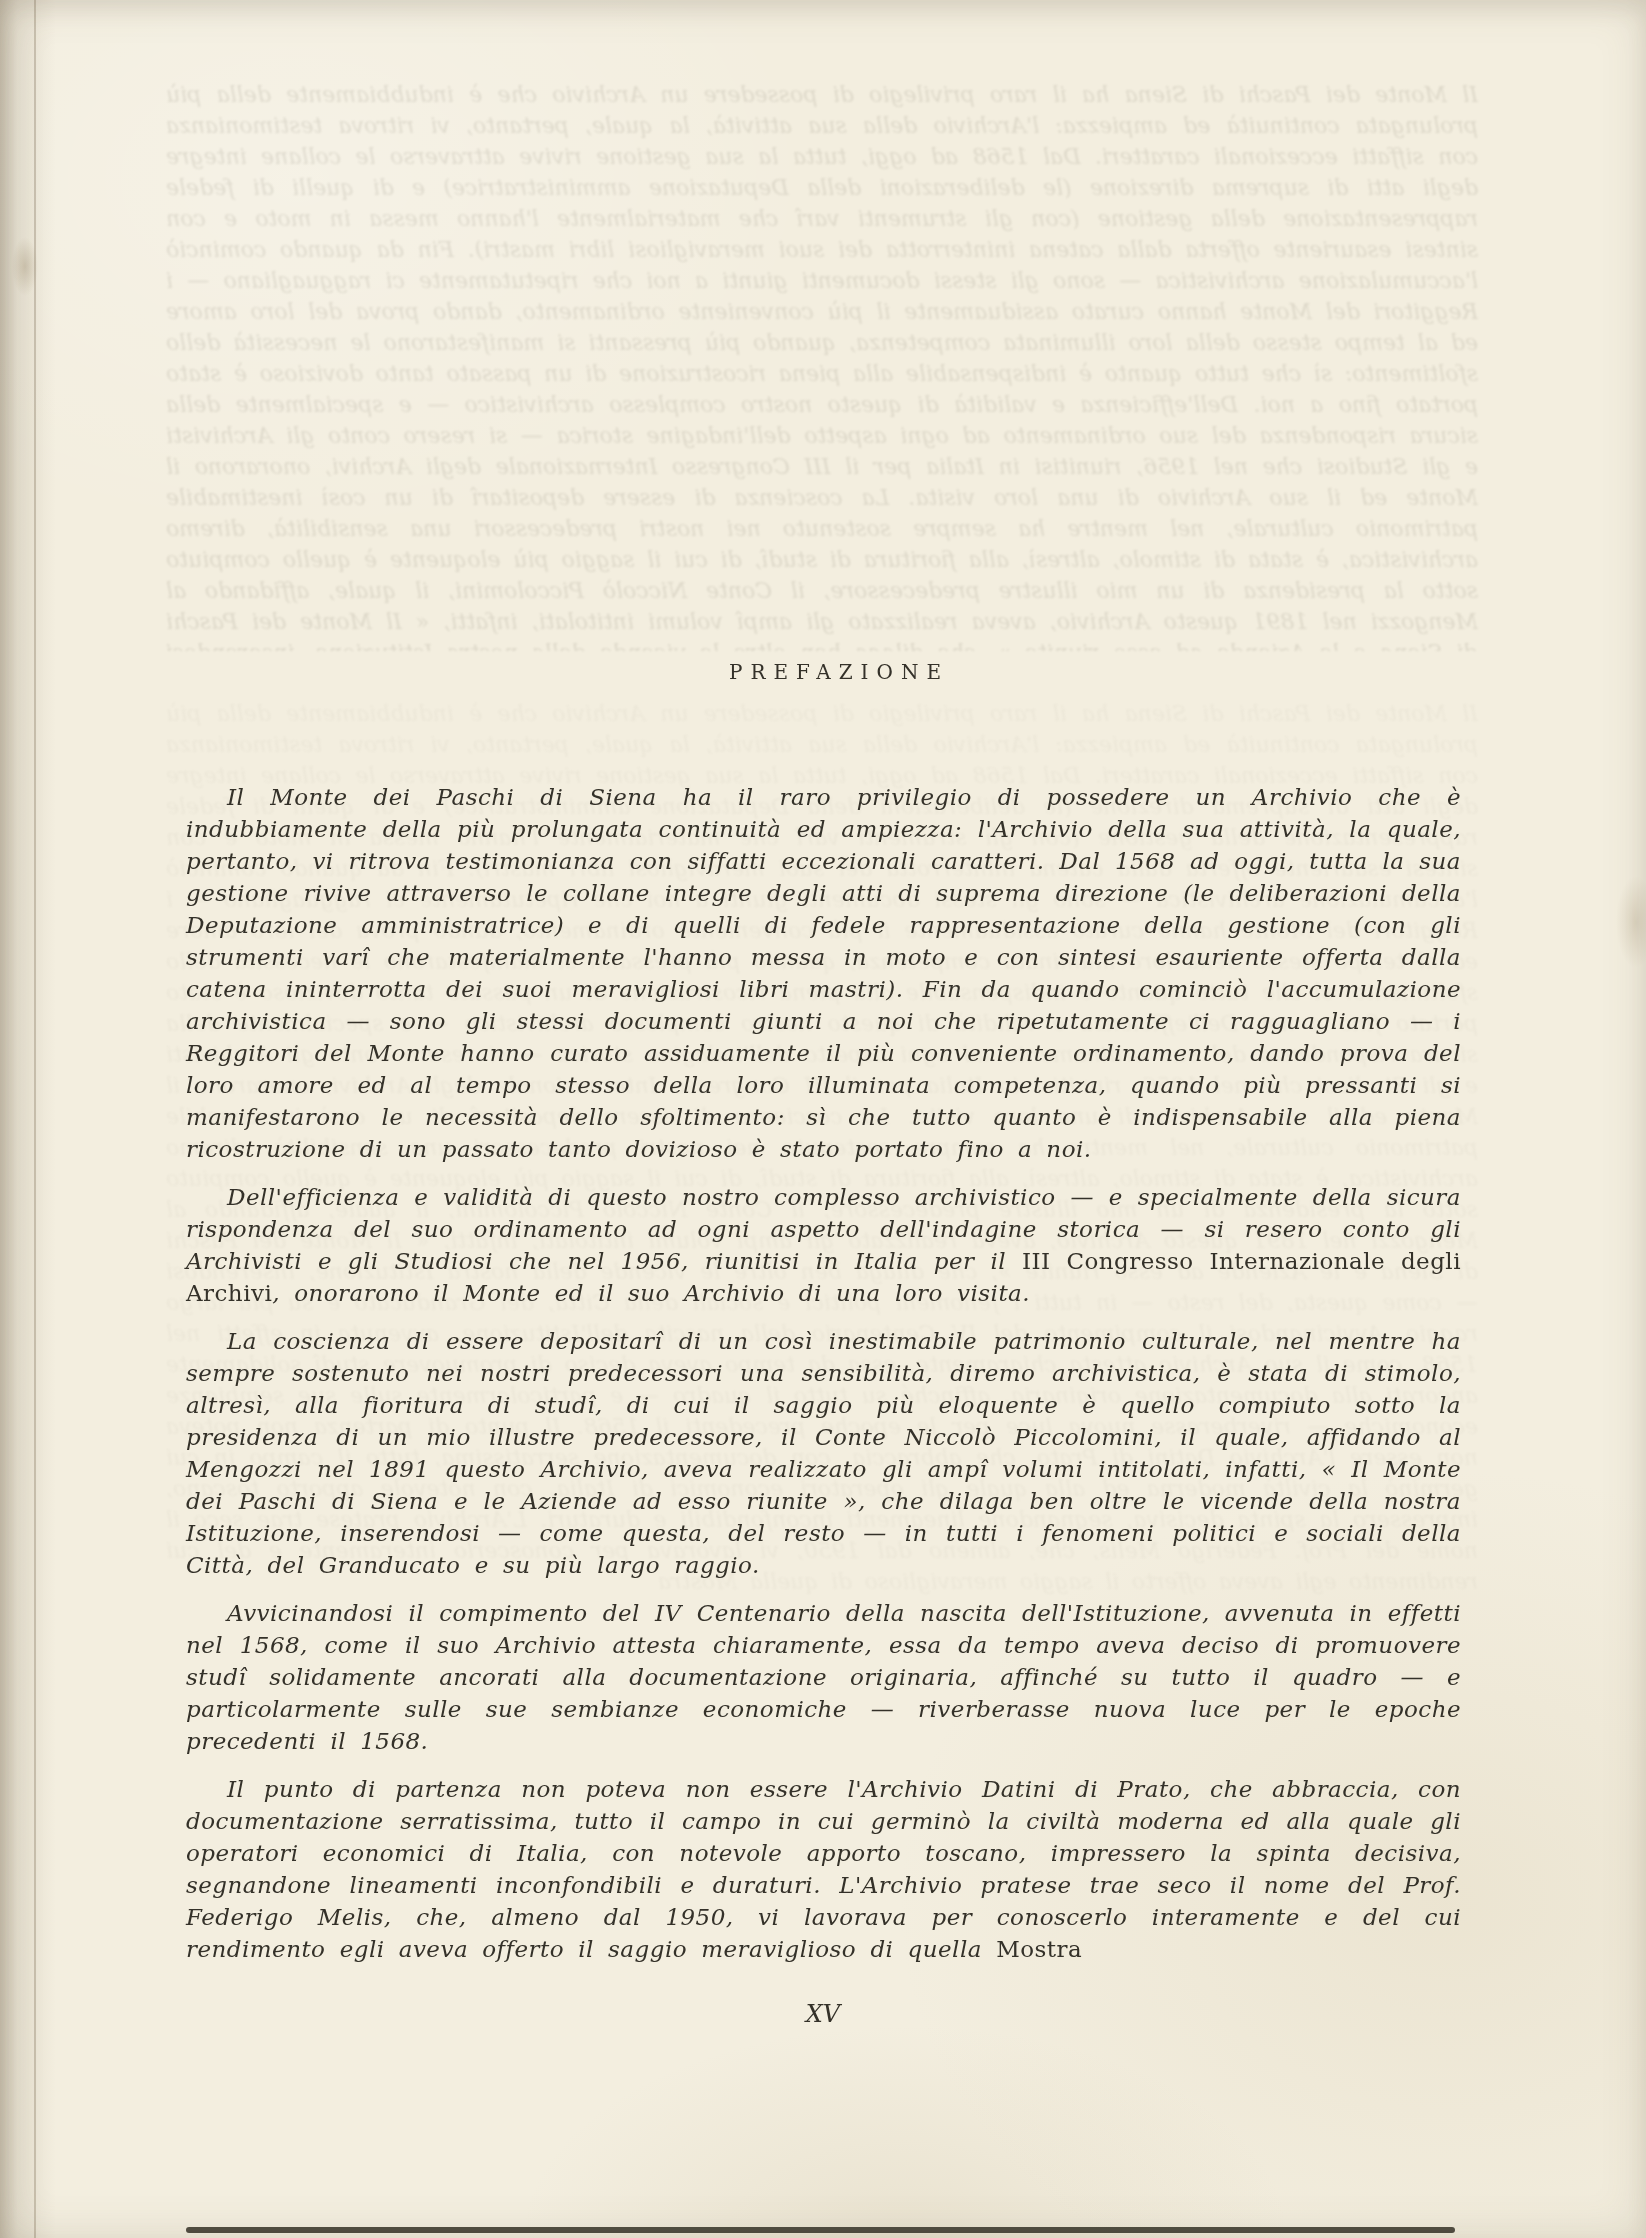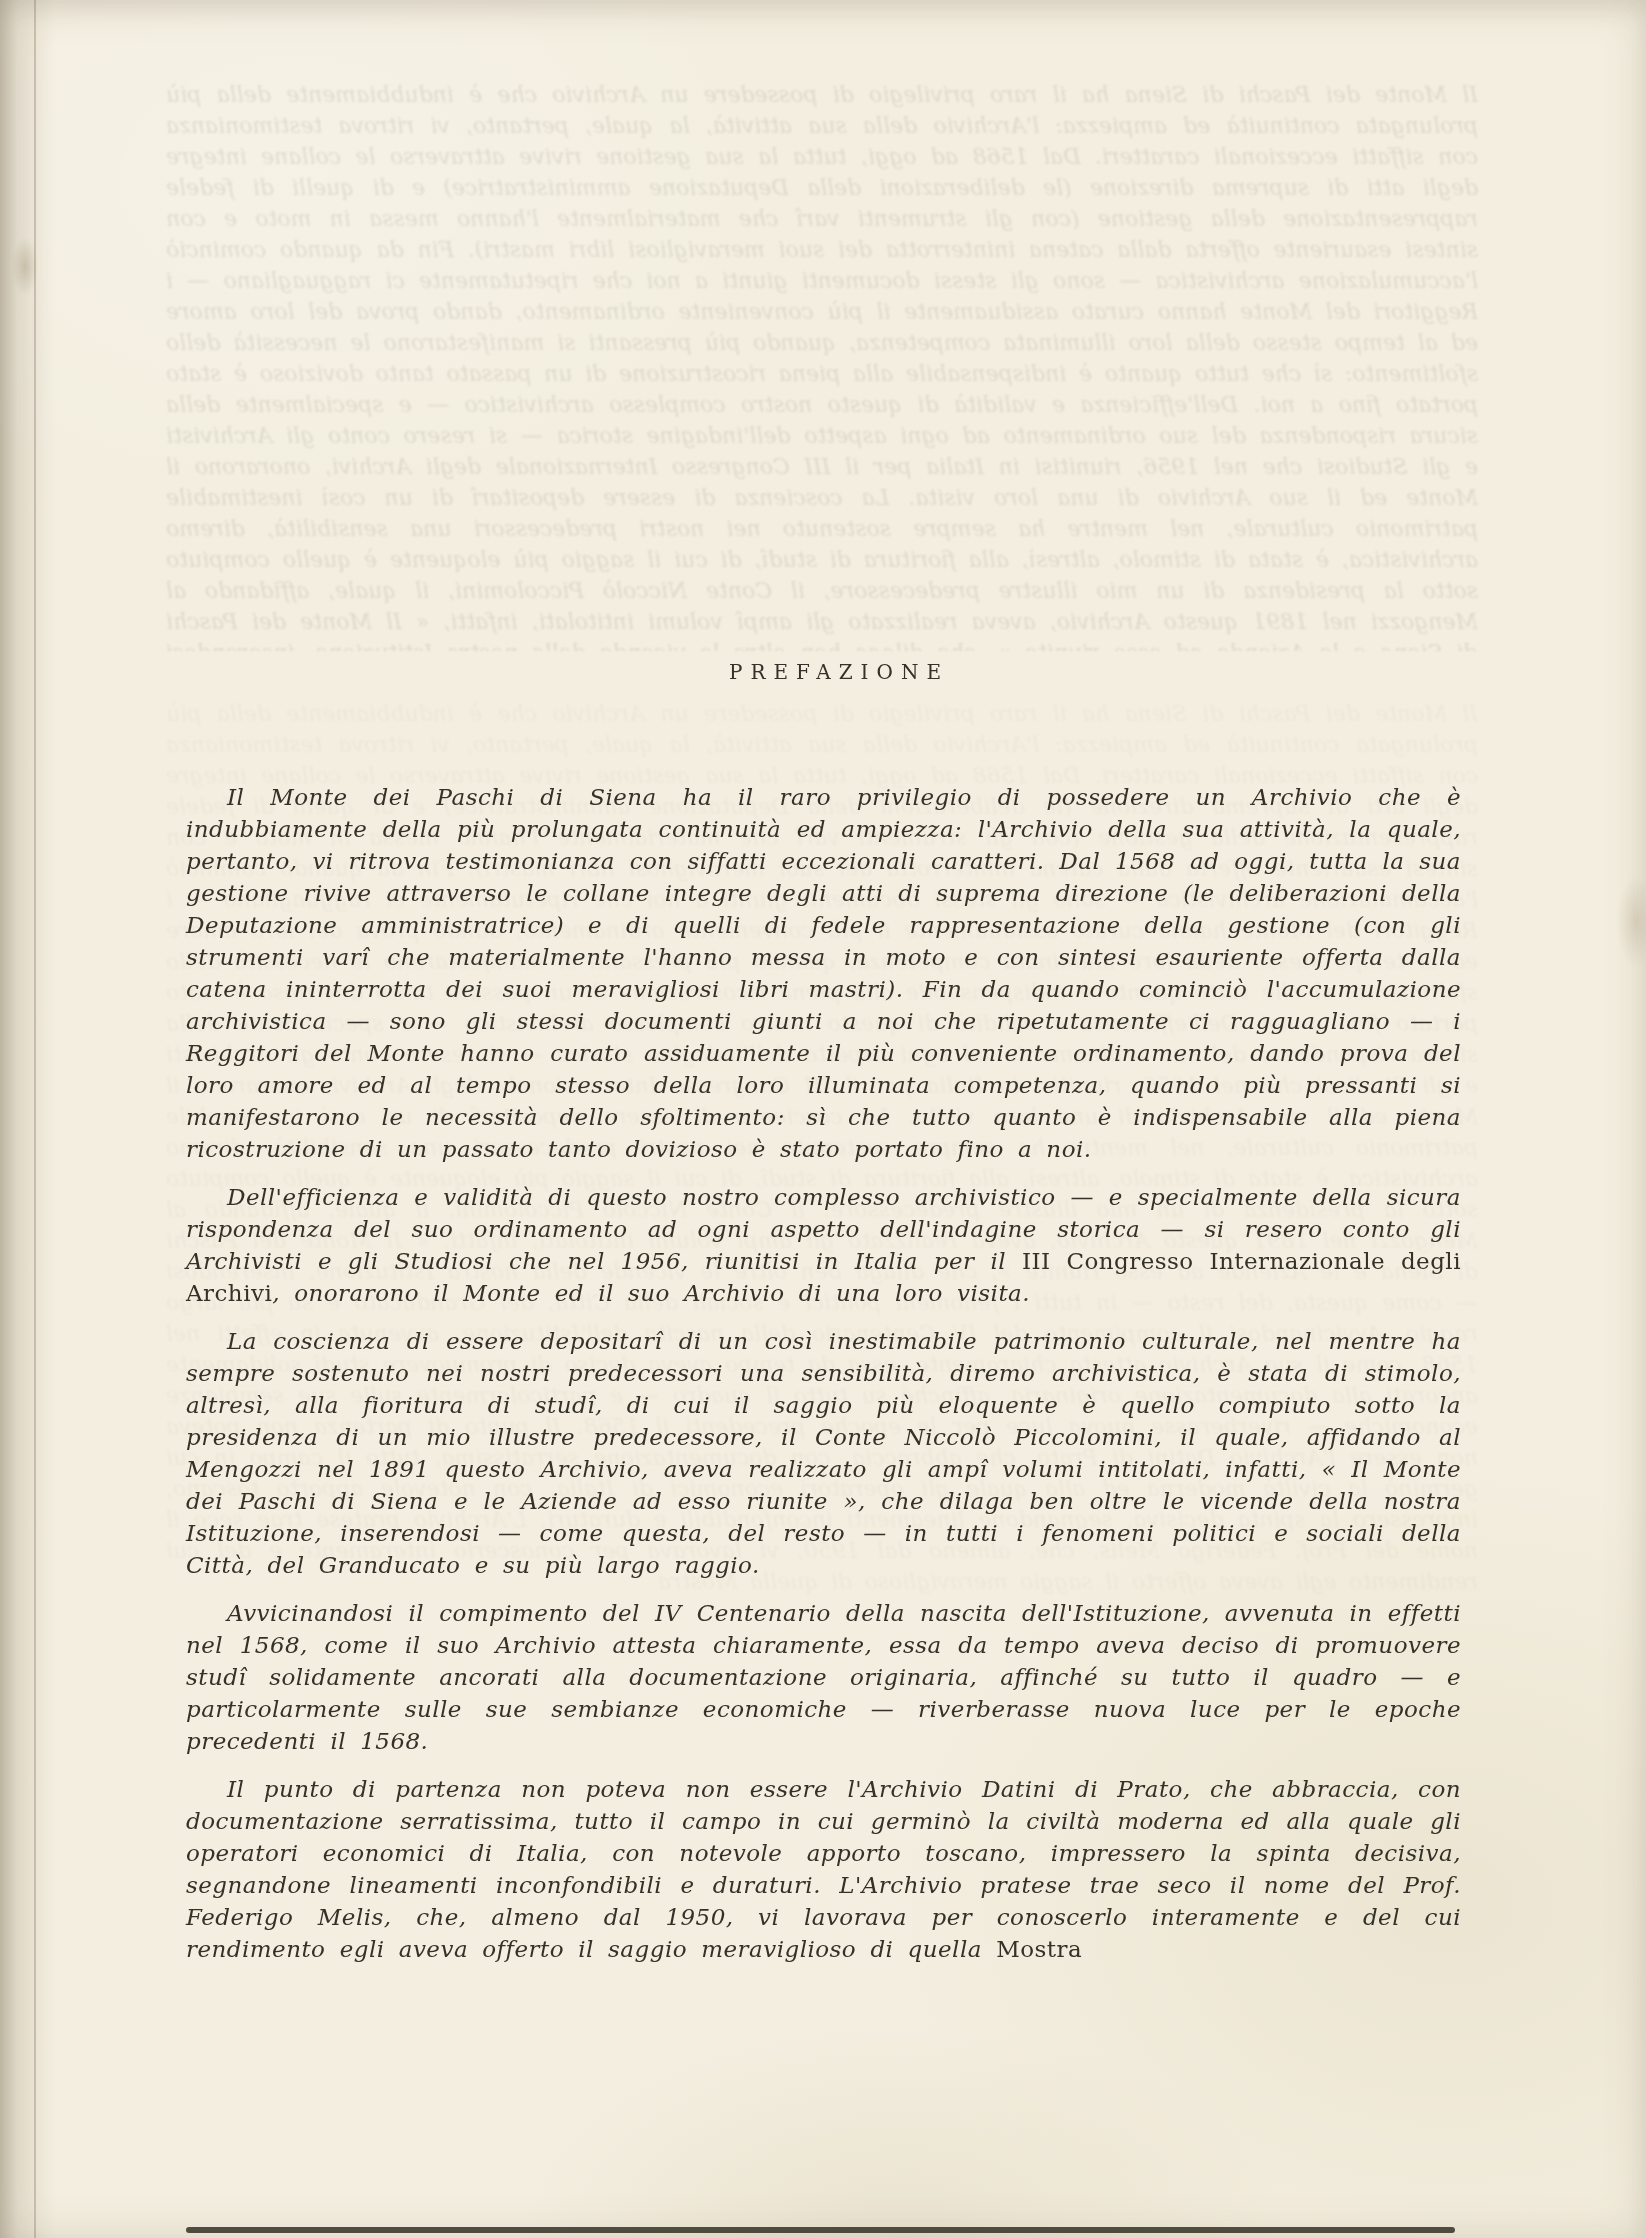--- a/index.html
+++ b/index.html
@@ -136,19 +136,20 @@
   <h1 class="title">PREFAZIONE</h1>
 
   <div class="body-text">
       <p class="body-para"><span class="ital">Il Monte dei Paschi di Siena ha il raro privilegio di possedere un Archivio che è indubbiamente della più prolungata continuità ed ampiezza: l'Archivio della sua attività, la quale, pertanto, vi ritrova testimonianza con siffatti eccezionali caratteri. Dal 1568 ad oggi, tutta la sua gestione rivive attraverso le collane integre degli atti di suprema direzione (le deliberazioni della Deputazione amministratrice) e di quelli di fedele rappresentazione della gestione (con gli strumenti varî che materialmente l'hanno messa in moto e con sintesi esauriente offerta dalla catena ininterrotta dei suoi meravigliosi libri mastri). Fin da quando cominciò l'accumulazione archivistica — sono gli stessi documenti giunti a noi che ripetutamente ci ragguagliano — i Reggitori del Monte hanno curato assiduamente il più conveniente ordinamento, dando prova del loro amore ed al tempo stesso della loro illuminata competenza, quando più pressanti si manifestarono le necessità dello sfoltimento: sì che tutto quanto è indispensabile alla piena ricostruzione di un passato tanto dovizioso è stato portato fino a noi.</span></p>
       <p class="body-para"><span class="ital">Dell'efficienza e validità di questo nostro complesso archivistico — e specialmente della sicura rispondenza del suo ordinamento ad ogni aspetto dell'indagine storica — si resero conto gli Archivisti e gli Studiosi che nel 1956, riunitisi in Italia per il </span><span class="roman">III Congresso Internazionale degli Archivi</span><span class="ital">, onorarono il Monte ed il suo Archivio di una loro visita.</span></p>
       <p class="body-para"><span class="ital">La coscienza di essere depositarî di un così inestimabile patrimonio culturale, nel mentre ha sempre sostenuto nei nostri predecessori una sensibilità, diremo archivistica, è stata di stimolo, altresì, alla fioritura di studî, di cui il saggio più eloquente è quello compiuto sotto la presidenza di un mio illustre predecessore, il Conte Niccolò Piccolomini, il quale, affidando al Mengozzi nel 1891 questo Archivio, aveva realizzato gli ampî volumi intitolati, infatti, « Il Monte dei Paschi di Siena e le Aziende ad esso riunite », che dilaga ben oltre le vicende della nostra Istituzione, inserendosi — come questa, del resto — in tutti i fenomeni politici e sociali della Città, del Granducato e su più largo raggio.</span></p>
       <p class="body-para"><span class="ital">Avvicinandosi il compimento del IV Centenario della nascita dell'Istituzione, avvenuta in effetti nel 1568, come il suo Archivio attesta chiaramente, essa da tempo aveva deciso di promuovere studî solidamente ancorati alla documentazione originaria, affinché su tutto il quadro — e particolarmente sulle sue sembianze economiche — riverberasse nuova luce per le epoche precedenti il 1568.</span></p>
       <p class="body-para"><span class="ital">Il punto di partenza non poteva non essere l'Archivio Datini di Prato, che abbraccia, con documentazione serratissima, tutto il campo in cui germinò la civiltà moderna ed alla quale gli operatori economici di Italia, con notevole apporto toscano, impressero la spinta decisiva, segnandone lineamenti inconfondibili e duraturi. L'Archivio pratese trae seco il nome del Prof. Federigo Melis, che, almeno dal 1950, vi lavorava per conoscerlo interamente e del cui rendimento egli aveva offerto il saggio meraviglioso di quella </span><span class="roman">Mostra</span></p>
     </div>
 
+  <div class="page-number">XV</div>
 
   <div class="bottom-scan-line"></div>
 
   <div class="binding-line"></div>
   <div class="edge-vignette"></div>
 </div>
 
 
 </body></html>

